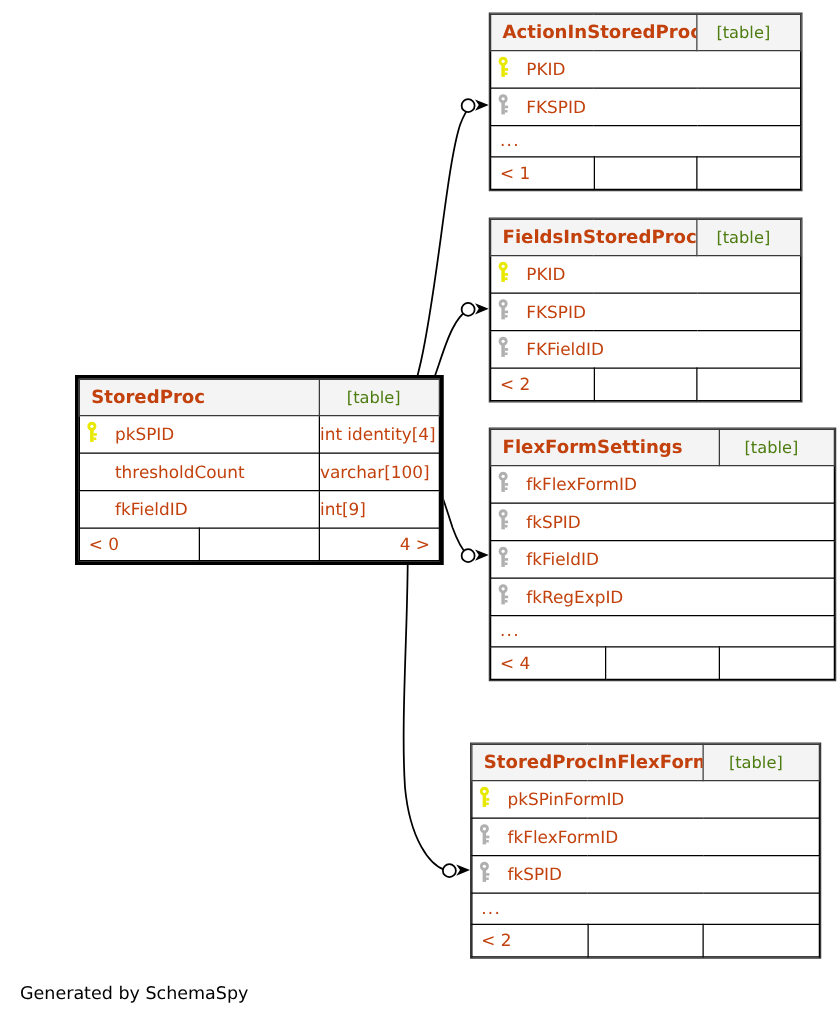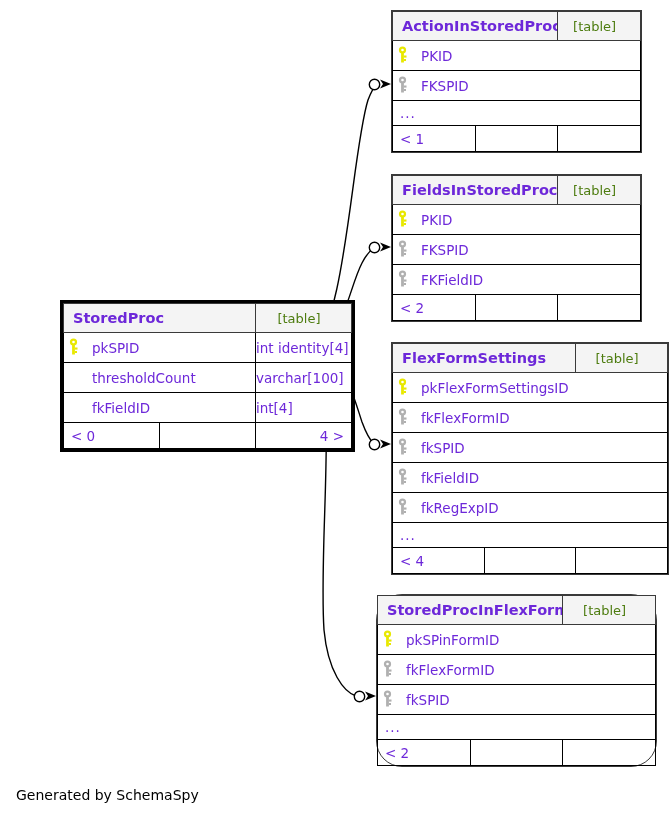--- a/index.html
+++ b/index.html
@@ -43,21 +43,21 @@
   .tbl {
     width: 100%;
     border-collapse: collapse;
     table-layout: fixed;
   }
   .tbl td {
     border: 1px solid #000000;
     padding: 0;
     margin: 0;
     font-size: 13.5px;
-    color: #6d28d9;
+    color: #c2410c;
     height: 29px;
     vertical-align: middle;
     overflow: hidden;
     white-space: nowrap;
   }
 
   
   .hdr td {
     background: #f4f4f4;
     border: 1px solid #3a3a3a;
@@ -171,21 +171,21 @@
                     <rect x="6.9" y="13.0" width="2.1" height="2.0" fill="#e8e800"></rect>
                   </svg></span><span class="kname">pkSPID</span></td>
               <td class="col-type">int identity[4]</td>
             </tr>
             <tr>
               <td class="col-name" colspan="2"><span class="keycell"></span><span class="kname ">thresholdCount</span></td>
               <td class="col-type">varchar[100]</td>
             </tr>
             <tr>
               <td class="col-name" colspan="2"><span class="keycell"></span><span class="kname ">fkFieldID</span></td>
-              <td class="col-type">int[4]</td>
+              <td class="col-type">int[9]</td>
             </tr>
             <tr class="ftr">
               <td class="f-left">&lt; 0</td>
               <td class="f-mid"></td>
               <td class="f-right">4 &gt;</td>
             </tr>
           </tbody>
         </table>
       </div>
       <div class="table-box" style="left: 391px; top: 10px; width: 251px;">
@@ -268,29 +268,20 @@
       </div>
       <div class="table-box" style="left: 391px; top: 342px; width: 278px;">
         <table class="tbl">
           <tbody>
             <tr class="hdr">
               <td class="t-name" colspan="2">FlexFormSettings</td>
               <td class="t-tag">[table]</td>
             </tr>
             <tr>
               <td class="col-name" colspan="3"><span class="keycell"><svg width="11" height="17" viewBox="0 0 11 17">
-                    <circle cx="5.5" cy="4" r="3.6" fill="#e8e800"></circle>
-                    <circle cx="5.5" cy="4" r="1.3" fill="#ffffff"></circle>
-                    <rect x="4.1" y="6" width="2.8" height="10.5" fill="#e8e800"></rect>
-                    <rect x="6.9" y="9.5" width="2.6" height="2.1" fill="#e8e800"></rect>
-                    <rect x="6.9" y="13.0" width="2.1" height="2.0" fill="#e8e800"></rect>
-                  </svg></span><span class="kname">pkFlexFormSettingsID</span></td>
-            </tr>
-            <tr>
-              <td class="col-name" colspan="3"><span class="keycell"><svg width="11" height="17" viewBox="0 0 11 17">
                     <circle cx="5.5" cy="4" r="3.6" fill="#b0b0b0"></circle>
                     <circle cx="5.5" cy="4" r="1.3" fill="#ffffff"></circle>
                     <rect x="4.1" y="6" width="2.8" height="10.5" fill="#b0b0b0"></rect>
                     <rect x="6.9" y="9.5" width="2.6" height="2.1" fill="#b0b0b0"></rect>
                     <rect x="6.9" y="13.0" width="2.1" height="2.0" fill="#b0b0b0"></rect>
                   </svg></span><span class="kname">fkFlexFormID</span></td>
             </tr>
             <tr>
               <td class="col-name" colspan="3"><span class="keycell"><svg width="11" height="17" viewBox="0 0 11 17">
                     <circle cx="5.5" cy="4" r="3.6" fill="#b0b0b0"></circle>
@@ -322,21 +313,21 @@
               <td colspan="3">...</td>
             </tr>
             <tr class="ftr">
               <td class="f-left">&lt; 4</td>
               <td class="f-mid"></td>
               <td class="f-right"></td>
             </tr>
           </tbody>
         </table>
       </div>
-      <div class="table-box" style="left: 376px; top: 594px; width: 281px; border-radius: 26px;">
+      <div class="table-box" style="left: 376px; top: 594px; width: 281px;">
         <table class="tbl">
           <tbody>
             <tr class="hdr">
               <td class="t-name" colspan="2">StoredProcInFlexForm</td>
               <td class="t-tag">[table]</td>
             </tr>
             <tr>
               <td class="col-name" colspan="3"><span class="keycell"><svg width="11" height="17" viewBox="0 0 11 17">
                     <circle cx="5.5" cy="4" r="3.6" fill="#e8e800"></circle>
                     <circle cx="5.5" cy="4" r="1.3" fill="#ffffff"></circle>

